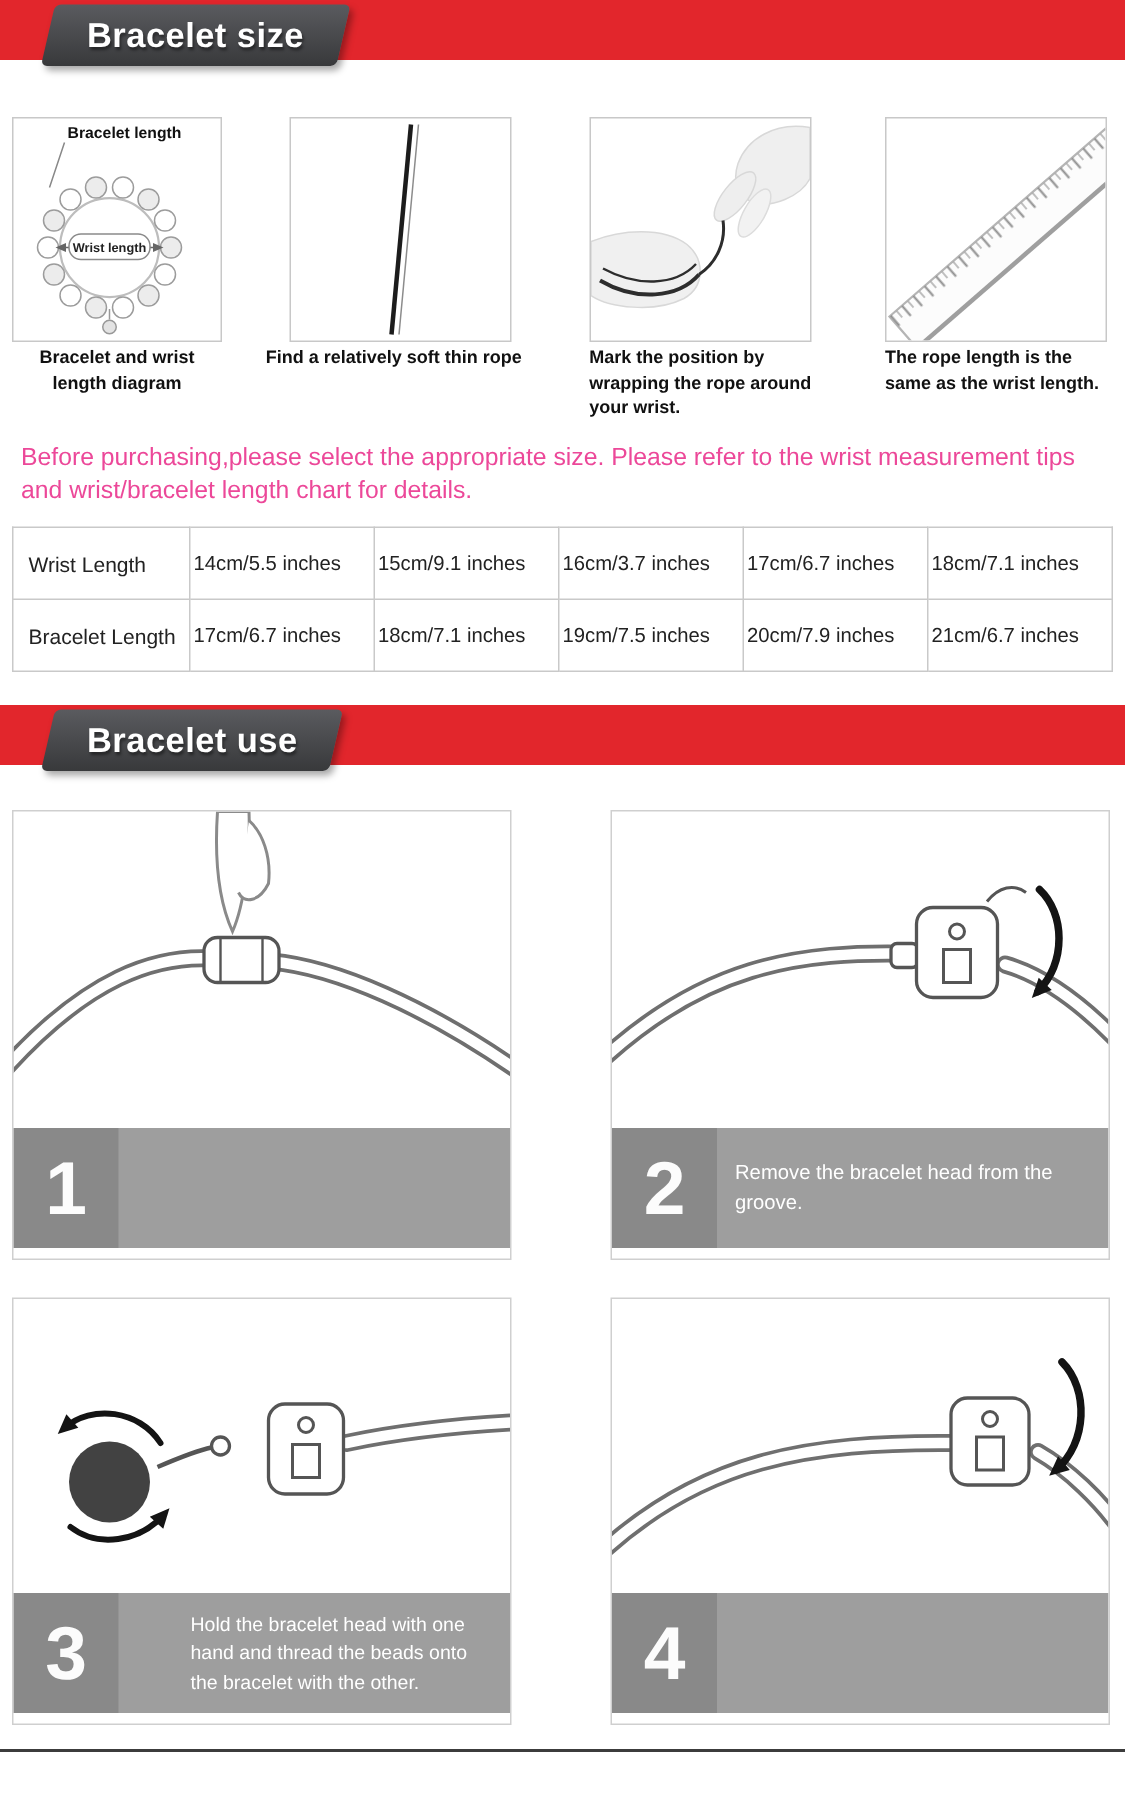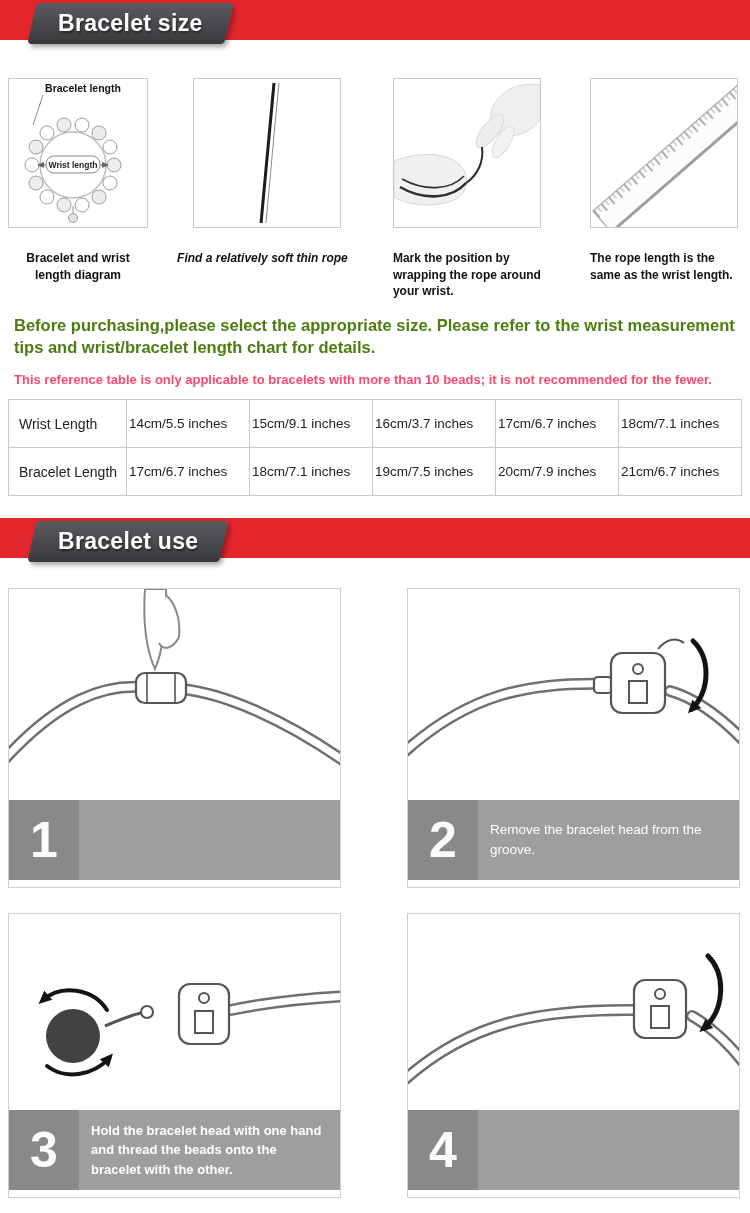--- a/index.html
+++ b/index.html
@@ -16,44 +16,44 @@
   .banner .ribbon span { display:block; transform:skewX(13deg); color:#fff; font-weight:bold;
       font-size:23px; letter-spacing:.3px; white-space:nowrap;
       text-shadow:1px 2px 2px rgba(0,0,0,.45); }
   .banner.second { margin-top:22px; }
 
   
   .measure-row { display:flex; justify-content:space-between; padding:0 8px; margin-top:30px; }
   .mstep { display:flex; flex-direction:column; }
   .mstep .imgbox { width:148px; height:150px; border:1px solid #c8c8c8; background:#fff; overflow:hidden; }
   .mstep.m1 .imgbox { width:140px; }
-  .mstep figcaption { margin-top:22px; font-size:12px; font-weight:bold; line-height:1.38; color:#111; max-width:152px; }
+  .mstep figcaption { margin-top:2px; font-size:12px; font-weight:bold; line-height:1.38; color:#111; max-width:152px; }
   .mstep.m1 figcaption { text-align:center; max-width:140px; }
-  .mstep.m2 figcaption { white-space:nowrap; margin-left:-16px; max-width:none;font-style:italic; }
-
-  
-  .intro { margin:14px 14px 0; font-size:16.5px; font-weight:bold; line-height:1.38; color:#4d7c0f; }
+  .mstep.m2 figcaption { white-space:nowrap; margin-left:-16px; max-width:none; }
+
+  
+  .intro { margin:14px 14px 0; font-size:16.5px; font-weight:normal; line-height:1.38; color:#ec4899; }
   .note  { margin:13px 14px 0; font-size:13px; font-weight:bold; color:#fb4a6e; }
 
   
   table.size { border-collapse:collapse; margin:12px 8px 0; width:734px; table-layout:fixed; }
   table.size td { border:1px solid #c9c9c9; height:48px; font-size:13.5px; text-align:left; color:#222; padding:2px; }
   table.size td.rowhead { text-align:left; padding-left:10px; width:118px; font-size:14px; }
 
   
   .use-grid { display:flex; flex-wrap:wrap; margin-top:22px; padding-left:8px; column-gap:66px; row-gap:25px; }
   .panel { width:333px; height:300px; border:1px solid #cfcfcf; position:relative; background:#fff; overflow:hidden; }
   .panel.short { height:285px; }
   .panel svg.illus { position:absolute; top:0; left:0; }
   .cap { position:absolute; left:0; right:0; bottom:7px; height:80px; background:#9e9e9e; display:flex; }
   .cap .num { flex:0 0 70px; background:#898989; color:#fcfcfc; font-size:50px; font-weight:bold;
       display:flex; align-items:center; justify-content:center; }
   .cap .txt { flex:1; display:flex; align-items:center; padding:0 12px; color:#fff;
       font-size:13.5px; line-height:1.5; }
-  .panel.p3 .cap .txt { font-weight:bold; font-size:13px; }
+  .panel.p3 .cap .txt { font-weight:normal; font-size:13px;margin-left:36px; }
 
   .footline { margin-top:16px; height:2px; background:#3c3c3c; width:100%; }
 
   
   .ro { fill:none; stroke:#6f6f6f; stroke-width:12; stroke-linecap:round; }
   .ri { fill:none; stroke:#fff; stroke-width:7; stroke-linecap:round; }
   .cl { fill:#fff; stroke:#555; stroke-width:2.2; }
   .ar { fill:none; stroke:#141414; stroke-width:5; stroke-linecap:round; }
 </style>
 </head>
@@ -142,21 +142,20 @@
             <line x1="0" y1="28" x2="210" y2="28" stroke="#9f9f9f" stroke-width="3"></line>
           </g>
         </svg>
       </div>
       <figcaption>The rope length is the same as the wrist length.</figcaption>
     </figure>
 
   </section>
 
   <p class="intro">Before purchasing,please select the appropriate size. Please refer to the wrist measurement tips and wrist/bracelet length chart for details.</p>
-  <p class="note">This reference table is only applicable to bracelets with more than 10 beads; it is not recommended for the fewer.</p>
 
   <table class="size">
     <tbody>
       <tr>
         <td class="rowhead">Wrist Length</td>
         <td>14cm/5.5 inches</td>
         <td>15cm/9.1 inches</td>
         <td>16cm/3.7 inches</td>
         <td>17cm/6.7 inches</td>
         <td>18cm/7.1 inches</td>

